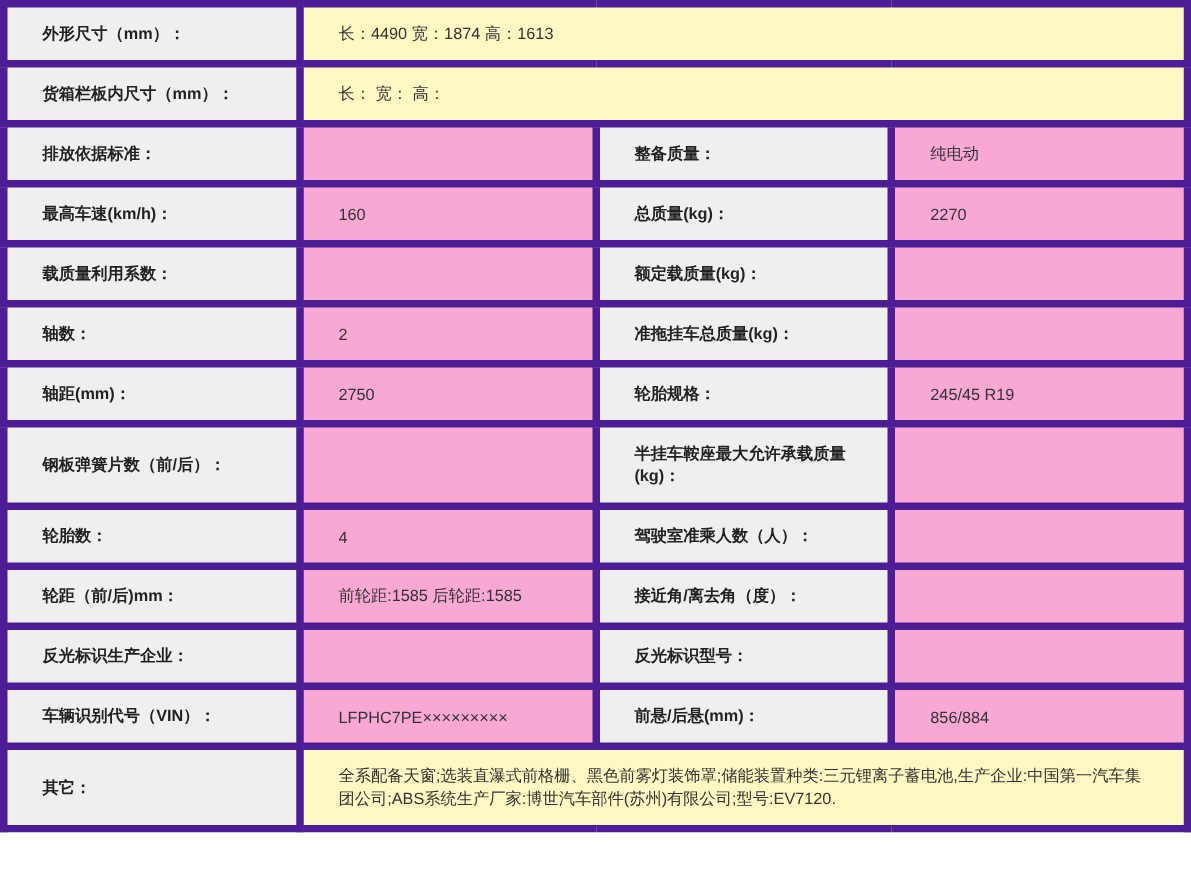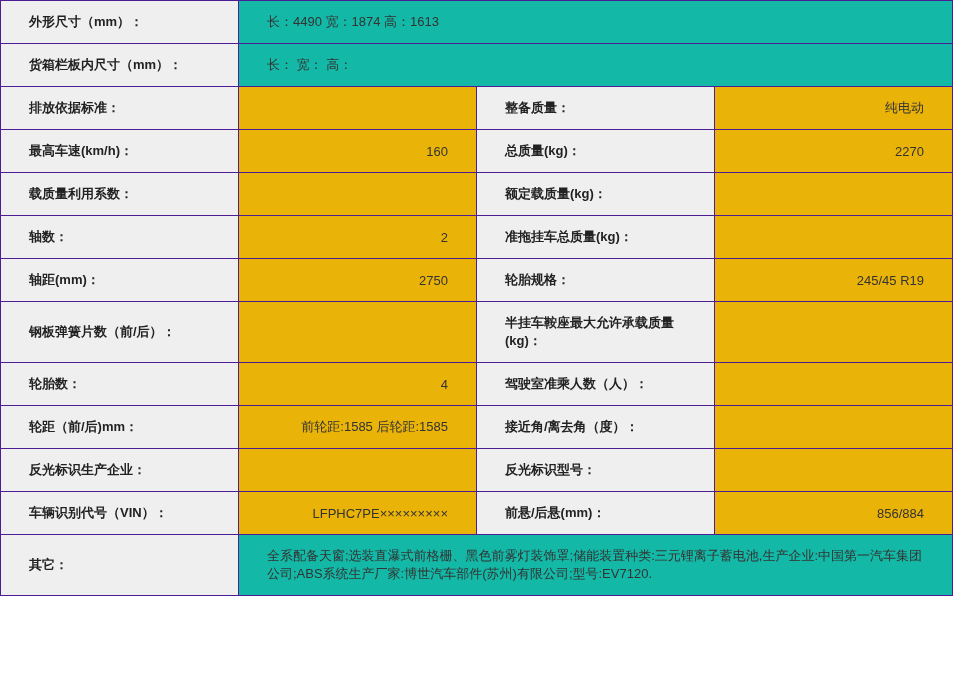--- a/index.html
+++ b/index.html
@@ -9,40 +9,39 @@
     color: #333;
     background: #fff;
     width: 953px;
   }
   table {
     width: 100%;
     border-collapse: collapse;
     table-layout: fixed;
   }
   td {
-    border: 1px solid #4c1d95;
+    border: 6px solid #4c1d95;
     padding: 12px 28px;
     vertical-align: middle;
     word-wrap: break-word;
   }
   td.label {
     background: #efefef;
     font-weight: bold;
     color: #222;
     width: 25%;
   }
   td.value {
-    background: #eab308;
+    background: #f9a8d4;
     font-weight: normal;
     color: #333;
     width: 25%;
-    text-align: right;
   }
   td.value-wide {
-    background: #14b8a6;
+    background: #fef9c3;
     font-weight: normal;
     color: #333;
   }
 </style>
 </head>
 <body>
 
 <table>
   <tbody>
       <tr>

